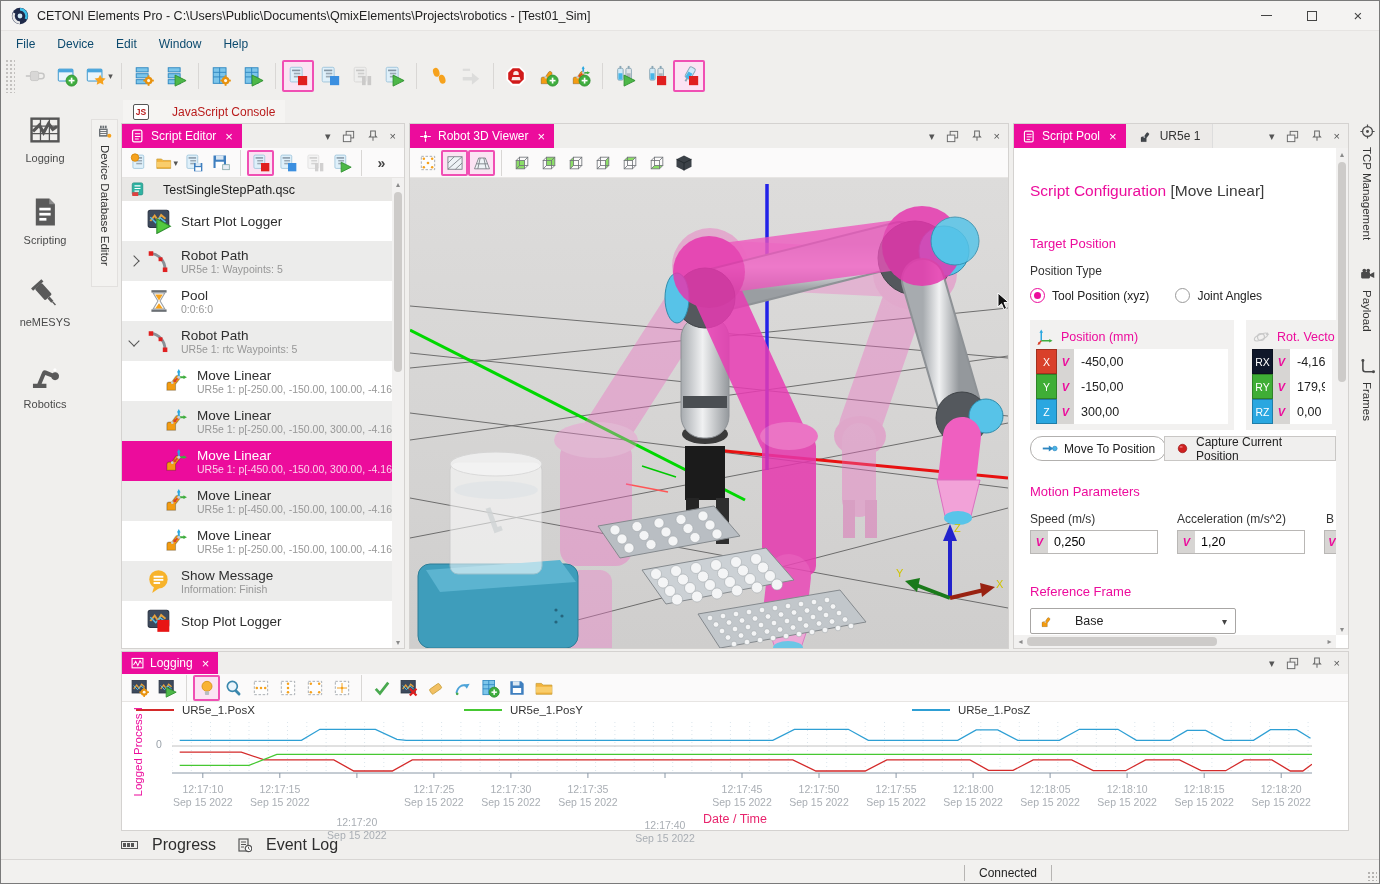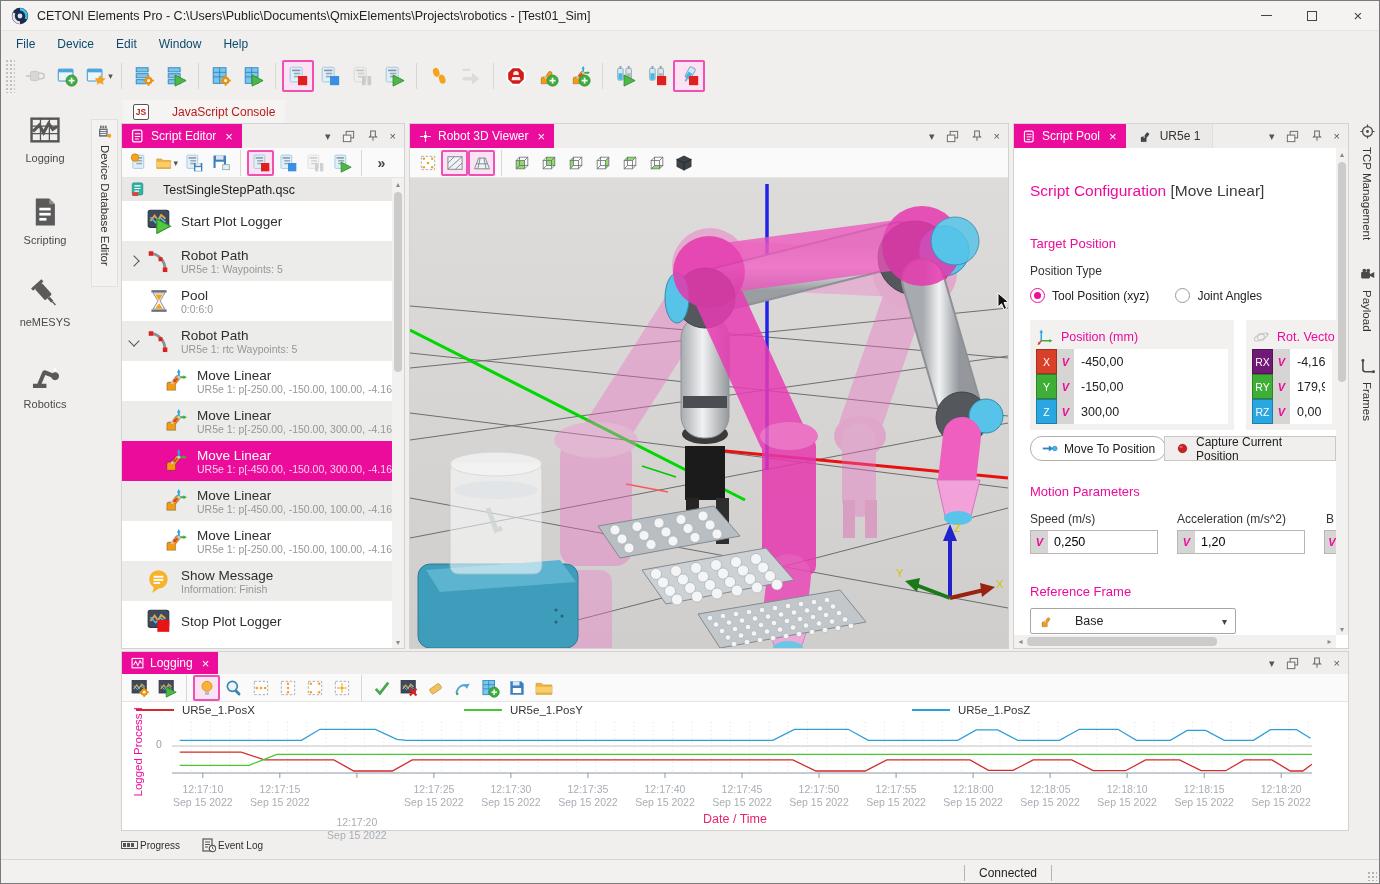--- a/index.html
+++ b/index.html
@@ -108,21 +108,21 @@
 .legline{width:38px;height:2px}
 .plotwrap{position:absolute;left:50px;top:68px;width:1140px;height:60px;background:#fff}
 .ylab{position:absolute;left:10px;top:60px;height:80px;display:flex;align-items:center}
 .ylab span{writing-mode:vertical-rl;transform:rotate(180deg);font-size:11.5px;color:var(--accent);white-space:nowrap}
 .y0{position:absolute;left:34px;top:86px;font-size:10.5px;color:#9aa2aa}
 .xticks{position:absolute;left:50px;top:131px;width:1140px;height:26px}
 .xtick{position:absolute;width:84px;text-align:center;font-size:10.5px;color:#a9aeb4;line-height:1.25}
 .xlabel{position:absolute;left:0;width:100%;top:160px;text-align:center;font-size:12.5px;color:#e8246d}
 
 .footrow{position:absolute;left:120px;top:834px;height:20px;display:flex;gap:22px;align-items:center}
-.fitem{display:flex;align-items:center;gap:2px;font-size:10px;color:#2e2e2e}
+.fitem{display:flex;align-items:center;gap:14px;font-size:16px;color:#2e2e2e}
 .statusbar{position:absolute;left:0;top:858px;width:1380px;height:26px;background:#f2f1ef;border-top:1px solid #d8d6d4;display:flex;align-items:center}
 .sbsep{width:1px;height:16px;background:#b7b5b3}
 .sbtext{padding:0 14px;font-size:12px;color:#1f1f1f}
 .sgrip{position:absolute;right:4px;bottom:4px;width:10px;height:10px;background-image:radial-gradient(#b5b3b1 1px,transparent 1.2px);background-size:4px 4px}
 svg{display:block}
 </style>
 </head>
 <body>
 
 <div class="window">
@@ -1155,21 +1155,21 @@
                   <circle cx="12" cy="12" r="4.6"></circle>
                   <ellipse cx="12" cy="12" rx="9.5" ry="3.6" transform="rotate(-24 12 12)"></ellipse>
                 </g>
                 <polygon points="20.5,5.5 23,9 18.3,9.3" fill="#c9c9c9"></polygon>
               </svg>
             </span>
             <span>Rot. Vecto</span>
           </div>
         <div id="rotrows">
             <div class="axrow">
-              <span class="axbadge" style="background:#701a75">RX</span>
+              <span class="axbadge" style="background:#0f172a">RX</span>
               <span class="vchip">V</span>
               <input class="axval" value="-4,16" style="">
             </div>
             <div class="axrow">
               <span class="axbadge" style="background:#3fae36">RY</span>
               <span class="vchip">V</span>
               <input class="axval" value="179,95" style="">
             </div>
             <div class="axrow">
               <span class="axbadge" style="background:#2aa7e0">RZ</span>
@@ -1513,21 +1513,21 @@
           <polyline fill="none" stroke="#2e9fd4" stroke-width="1.3" points="7.7,20.4 129.4,20.4 147.9,9.3 203.4,9.3 224.9,19.3 234.2,20.4 600.8,20.4 622.4,9.3 676.3,9.3 696.3,20.4 785.7,20.4 804.2,9.9 825.7,9.9 845.8,20.4 887.4,20.4 907.4,9.3 945.9,9.3 964.4,20.4 998.3,20.4 1015.2,10.4 1033.7,10.4 1052.2,20.4 1081.5,20.4 1098.4,9.6 1124.6,9.6 1138.5,18.2"></polyline>
         </svg>
     </div>
     <div class="xticks" id="xticks">
         <div class="xtick" style="left: -11.1892px;">12:17:10<br>Sep 15 2022</div>
         <div class="xtick" style="left: 65.8378px;">12:17:15<br>Sep 15 2022</div>
         <div class="xtick" style="left: 142.865px; margin-top: 33px;">12:17:20<br>Sep 15 2022</div>
         <div class="xtick" style="left: 219.892px;">12:17:25<br>Sep 15 2022</div>
         <div class="xtick" style="left: 296.919px;">12:17:30<br>Sep 15 2022</div>
         <div class="xtick" style="left: 373.946px;">12:17:35<br>Sep 15 2022</div>
-        <div class="xtick" style="left: 450.973px;">12:17:40<br>Sep 15 2022</div>
+        <div class="xtick" style="left: 450.973px; margin-top: 36px;">12:17:40<br>Sep 15 2022</div>
         <div class="xtick" style="left: 528px;">12:17:45<br>Sep 15 2022</div>
         <div class="xtick" style="left: 605.027px;">12:17:50<br>Sep 15 2022</div>
         <div class="xtick" style="left: 682.054px;">12:17:55<br>Sep 15 2022</div>
         <div class="xtick" style="left: 759.081px;">12:18:00<br>Sep 15 2022</div>
         <div class="xtick" style="left: 836.108px;">12:18:05<br>Sep 15 2022</div>
         <div class="xtick" style="left: 913.135px;">12:18:10<br>Sep 15 2022</div>
         <div class="xtick" style="left: 990.162px;">12:18:15<br>Sep 15 2022</div>
         <div class="xtick" style="left: 1067.19px;">12:18:20<br>Sep 15 2022</div>
       </div>
     <div class="xlabel">Date / Time</div>

